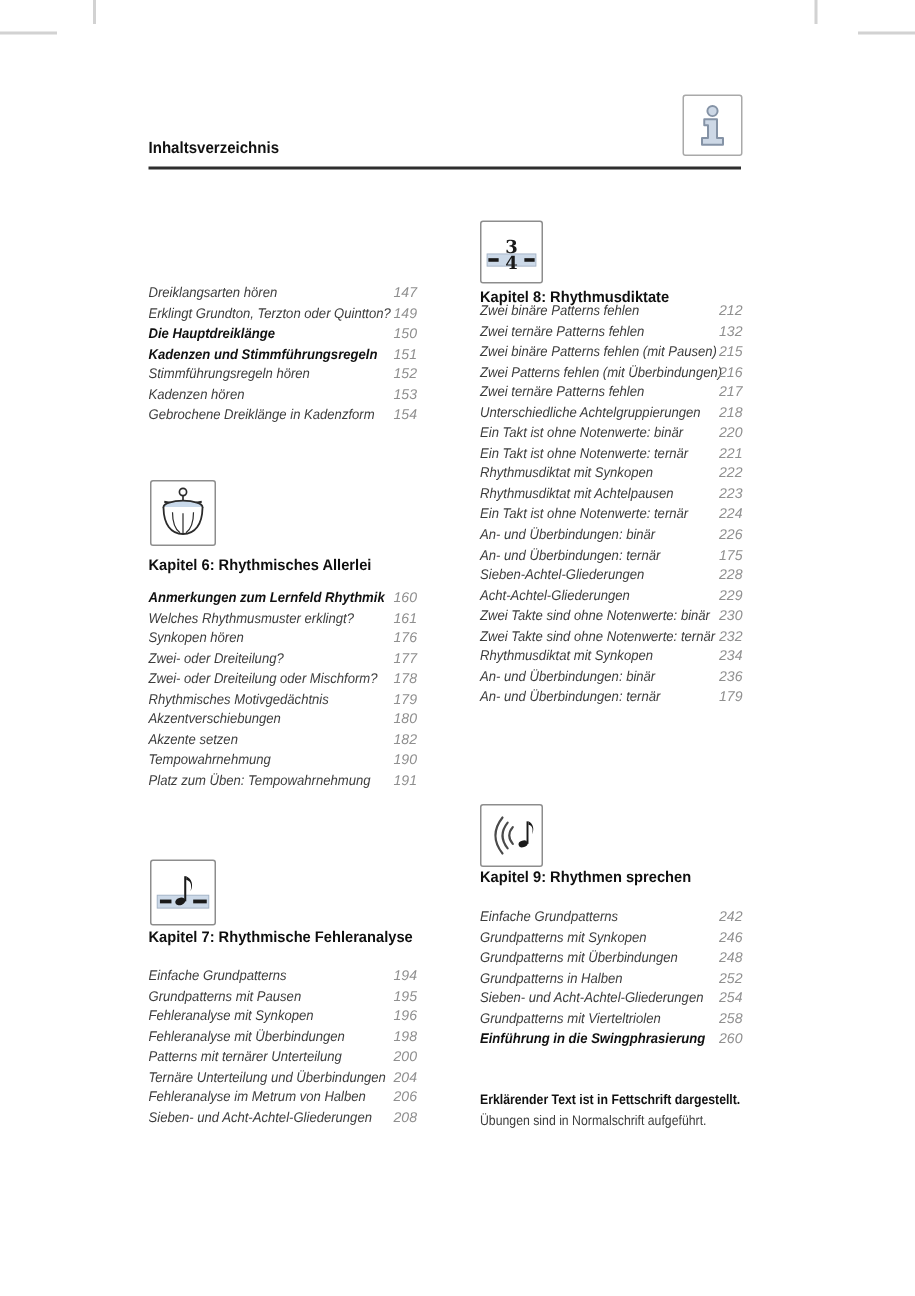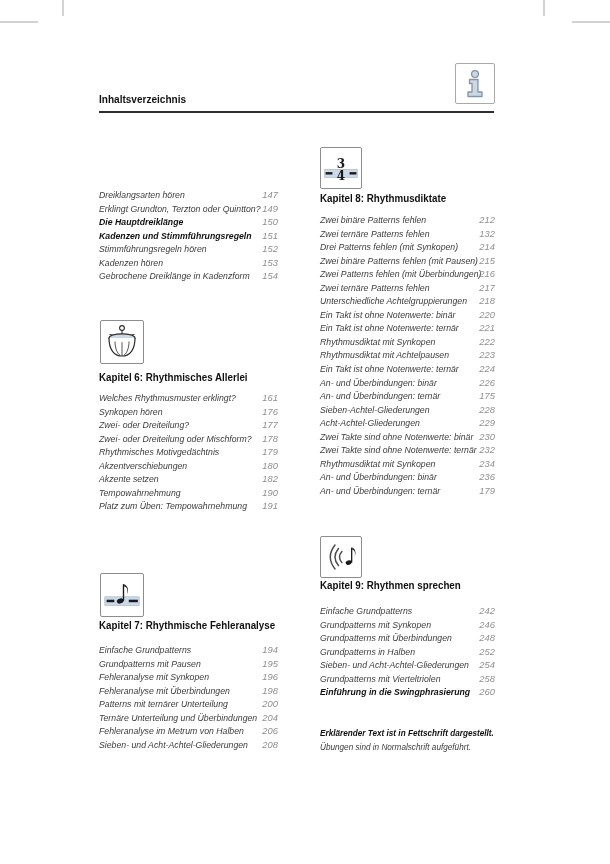--- a/index.html
+++ b/index.html
@@ -32,21 +32,21 @@
   
   .toc-list{position:absolute;}
   .toc-row{position:relative;height:13.55px;font-size:9.4px;font-style:italic;line-height:13.55px;}
   .toc-label{
     position:absolute;left:0;top:0;white-space:nowrap;color:#3c3c3c;
     transform:scaleX(.93);transform-origin:0 50%;
   }
   .toc-row.bold .toc-label{font-weight:bold;color:#101010;}
   .toc-page{position:absolute;right:0;top:0;color:#8f8f8f;font-style:italic;}
   
-  .footnote{position:absolute;left:320px;top:727px;width:240px;font-size:9.3px;font-style:italic;line-height:13.5px;}
+  .footnote{position:absolute;left:320px;top:727px;width:240px;font-size:9.3px;line-height:13.5px;}
   .footnote .fn1{font-weight:bold;color:#101010;white-space:nowrap;transform:scaleX(.88);transform-origin:0 50%;display:block;}
   .footnote .fn2{color:#3c3c3c;white-space:nowrap;transform:scaleX(.88);transform-origin:0 50%;display:block;}
 </style>
 </head>
 <body>
 
 <div id="page">
 
   <div class="cropmark" style="left:62px;top:0;width:2px;height:16px"></div>
   <div class="cropmark" style="left:0;top:21px;width:38px;height:2px"></div>
@@ -106,20 +106,24 @@
       <line x1="5.5" y1="10.5" x2="30.5" y2="15" stroke="#2b2b2b" stroke-width="1.2"></line>
       <ellipse cx="18" cy="14" rx="13" ry="4.2" fill="#c9d9ea" stroke="#2b2b2b" stroke-width="1.2"></ellipse>
       <path d="M5 14 C5 25.5 10 32 18 32 C26 32 31 25.5 31 14" fill="#ffffff" stroke="#2b2b2b" stroke-width="1.2"></path>
       <path d="M11 17.5 C11 24 13 29 16 31.2" fill="none" stroke="#2b2b2b" stroke-width="0.8"></path>
       <path d="M18 18.2 L18 32" fill="none" stroke="#2b2b2b" stroke-width="0.8"></path>
       <path d="M25 17.5 C25 24 23 29 20 31.2" fill="none" stroke="#2b2b2b" stroke-width="0.8"></path>
     </svg>
   </div>
   <div class="chapter-heading" style="left:99px;top:372px">Kapitel 6: Rhythmisches Allerlei</div>
   <div class="toc-list" style="left:99px;top:391px;width:179px">
+      <div class="toc-row bold">
+        <span class="toc-label">Anmerkungen zum Lernfeld Rhythmik</span>
+        <span class="toc-page">160</span>
+      </div>
       <div class="toc-row">
         <span class="toc-label">Welches Rhythmusmuster erklingt?</span>
         <span class="toc-page">161</span>
       </div>
       <div class="toc-row">
         <span class="toc-label">Synkopen hören</span>
         <span class="toc-page">176</span>
       </div>
       <div class="toc-row">
         <span class="toc-label">Zwei- oder Dreiteilung?</span>
@@ -200,32 +204,28 @@
   <div class="icon-box" style="left:320px;top:147px;width:40px;height:40px">
     <svg width="36" height="36" viewBox="0 0 42 42">
       <rect x="2" y="22.5" width="38" height="9.5" fill="#ccd9e8" stroke="#a3b2c5" stroke-width="0.7"></rect>
       <rect x="3" y="25.8" width="8" height="2.8" fill="#1a1a1a"></rect>
       <rect x="31" y="25.8" width="8" height="2.8" fill="#1a1a1a"></rect>
       <text x="21" y="21.5" text-anchor="middle" font-family="DejaVu Serif, serif" font-weight="bold" font-size="14" fill="#1a1a1a">3</text>
       <text x="21" y="34.5" text-anchor="middle" font-family="DejaVu Serif, serif" font-weight="bold" font-size="14" fill="#1a1a1a">4</text>
     </svg>
   </div>
   <div class="chapter-heading" style="left:320px;top:193px">Kapitel 8: Rhythmusdiktate</div>
-  <div class="toc-list" style="left:320px;top:213px;width:175px">
+  <div class="toc-list" style="left:320px;top:200px;width:175px">
       <div class="toc-row">
         <span class="toc-label">Zwei binäre Patterns fehlen</span>
         <span class="toc-page">212</span>
       </div>
       <div class="toc-row">
         <span class="toc-label">Zwei ternäre Patterns fehlen</span>
         <span class="toc-page">132</span>
-      </div>
-      <div class="toc-row">
-        <span class="toc-label">Drei Patterns fehlen (mit Synkopen)</span>
-        <span class="toc-page">214</span>
       </div>
       <div class="toc-row">
         <span class="toc-label">Zwei binäre Patterns fehlen (mit Pausen)</span>
         <span class="toc-page">215</span>
       </div>
       <div class="toc-row">
         <span class="toc-label">Zwei Patterns fehlen (mit Überbindungen)</span>
         <span class="toc-page">216</span>
       </div>
       <div class="toc-row">

